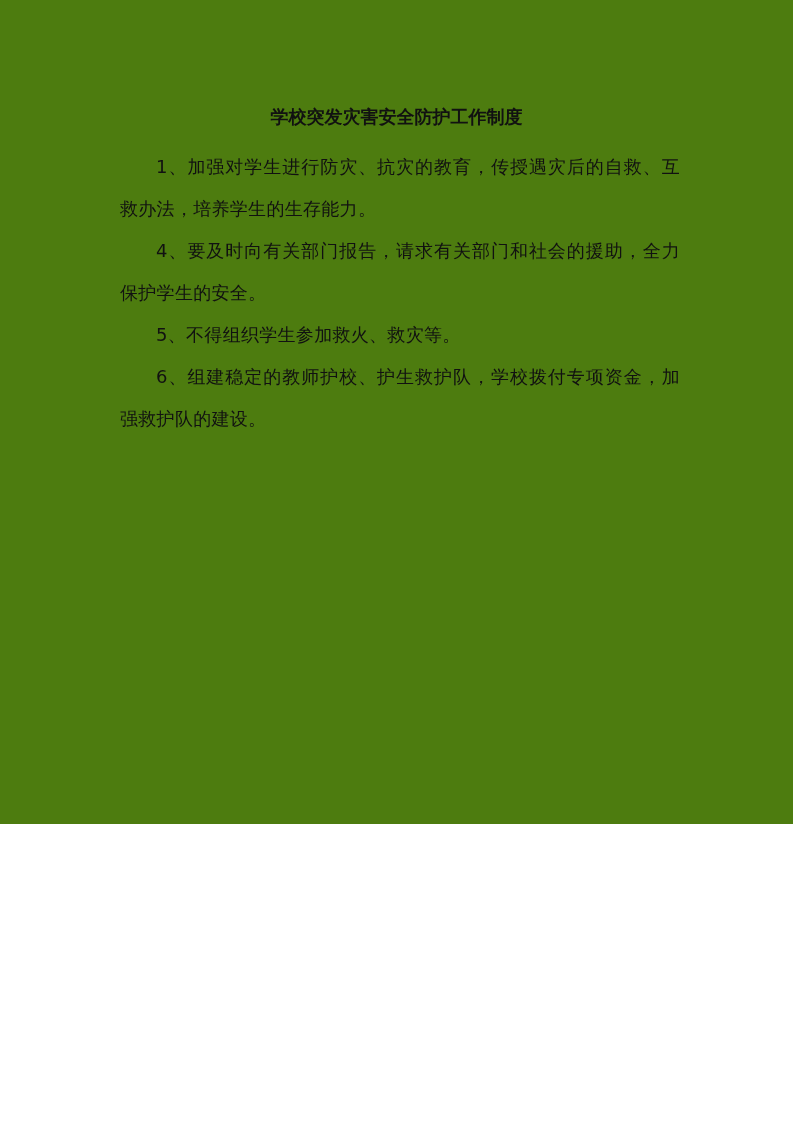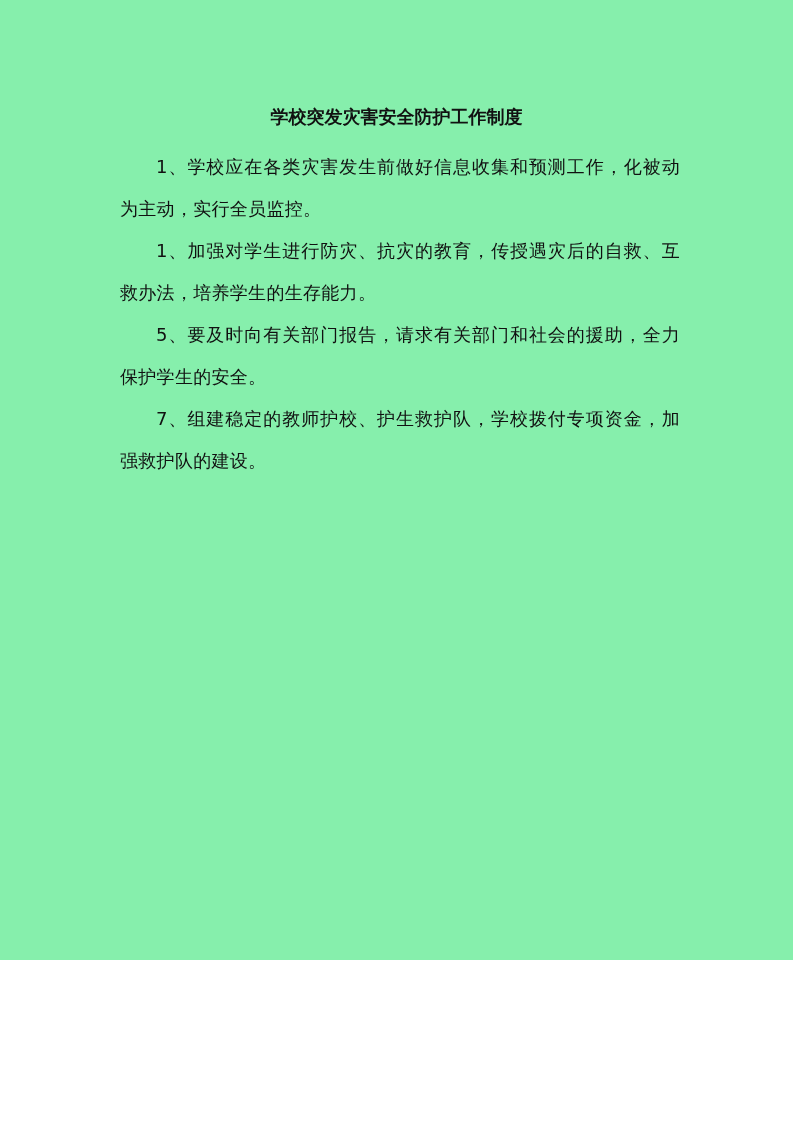--- a/index.html
+++ b/index.html
@@ -1,28 +1,28 @@
 <!DOCTYPE html>
 <html><head>
   <meta charset="utf-8">
   <style>
     html, body { margin: 0; padding: 0; background: #ffffff; }
     body { width: 793px; height: 1122px; position: relative; overflow: hidden;
            font-family: "DejaVu Sans", "Liberation Sans", sans-serif; color: #111; }
-    .page { position: absolute; left: 0; top: 0; width: 793px; height: 960px; background: #86efac; }
+    .page { position: absolute; left: 0; top: 0; width: 793px; height: 824px; background: #4d7c0f; }
     .title { position: absolute; top: 104px; left: 0; width: 793px; text-align: center;
              font-size: 18px; font-weight: bold; letter-spacing: 0px; line-height: 26px; }
     .body { position: absolute; top: 146px; left: 120px; width: 560px; }
     .para { font-size: 18px; line-height: 42px; text-indent: 36px; margin: 0;
             text-align: justify; letter-spacing: 0.3px; }
   </style>
 </head>
 <body>
 
 <div class="page">
   <div class="title">学校突发灾害安全防护工作制度</div>
   <div class="body">
-    <p class="para">1、学校应在各类灾害发生前做好信息收集和预测工作，化被动为主动，实行全员监控。</p>
     <p class="para">1、加强对学生进行防灾、抗灾的教育，传授遇灾后的自救、互救办法，培养学生的生存能力。</p>
-    <p class="para">5、要及时向有关部门报告，请求有关部门和社会的援助，全力保护学生的安全。</p>
-    <p class="para">7、组建稳定的教师护校、护生救护队，学校拨付专项资金，加强救护队的建设。</p>
+    <p class="para">4、要及时向有关部门报告，请求有关部门和社会的援助，全力保护学生的安全。</p>
+    <p class="para">5、不得组织学生参加救火、救灾等。</p>
+    <p class="para">6、组建稳定的教师护校、护生救护队，学校拨付专项资金，加强救护队的建设。</p>
   </div>
 </div>
 
 </body></html>

